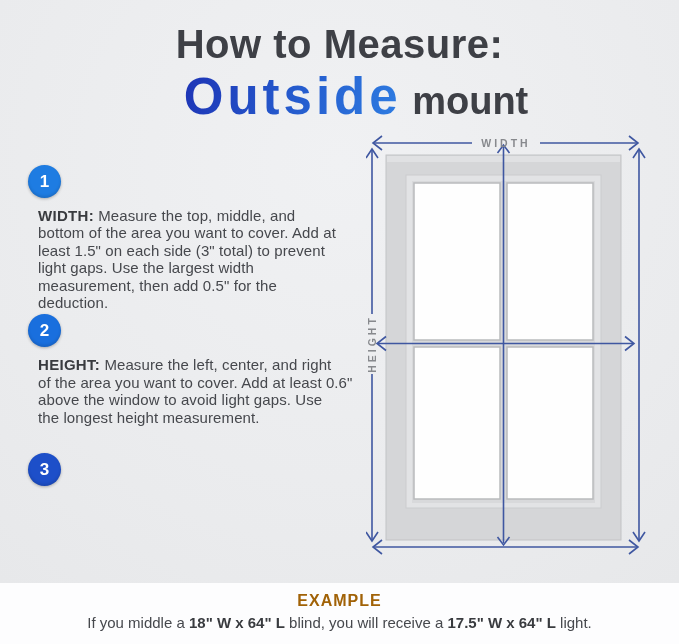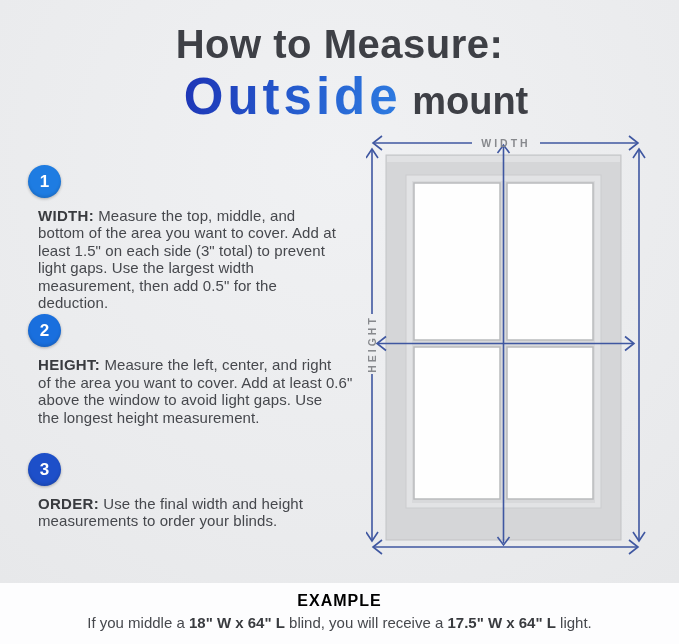--- a/index.html
+++ b/index.html
@@ -49,21 +49,21 @@
   .dim-label {
     font-size:10.5px; font-weight:600; letter-spacing:3px; fill:#87898d;
   }
   
   .footer-band {
     position:absolute; left:0; right:0; bottom:0; height:61px;
     background:#fdfdfe; text-align:center;
   }
   .example-heading {
     margin-top:9px; font-size:16px; font-weight:700;
-    color:#000000; letter-spacing:1px;
+    color:#a16207; letter-spacing:1px;
   }
   .example-line { margin-top:4px; font-size:15px; color:#46484d; }
   .example-line b { color:#393b3f; font-weight:700; }
 </style>
 </head>
 <body>
 
 <div class="poster">
   <div class="main-bg"></div>
 
@@ -84,22 +84,20 @@
     </div>
     <div class="step step-2">
       <div class="badge">2</div>
       <p><b>HEIGHT:</b><span> Measure the left, center, and right
 of the area you want to cover. Add at least 0.6"
 above the window to avoid light gaps. Use
 the longest height measurement.</span></p>
     </div>
     <div class="step step-3">
       <div class="badge">3</div>
-      <p><b>ORDER:</b><span> Use the final width and height
-measurements to order your blinds.</span></p>
     </div>
   </div>
 
   <div class="diagram-wrap">
     <svg width="284" height="445" viewBox="0 0 284 445">
 
       <g>
         <rect x="20" y="27" width="235" height="385" fill="#d5d6d8" stroke="#c2c3c5" stroke-width="1"></rect>
         <rect x="21" y="28" width="233" height="6" fill="#e0e1e3"></rect>
         <rect x="40" y="47" width="195" height="333" fill="#e2e3e5" stroke="#cbccce" stroke-width="1"></rect>

